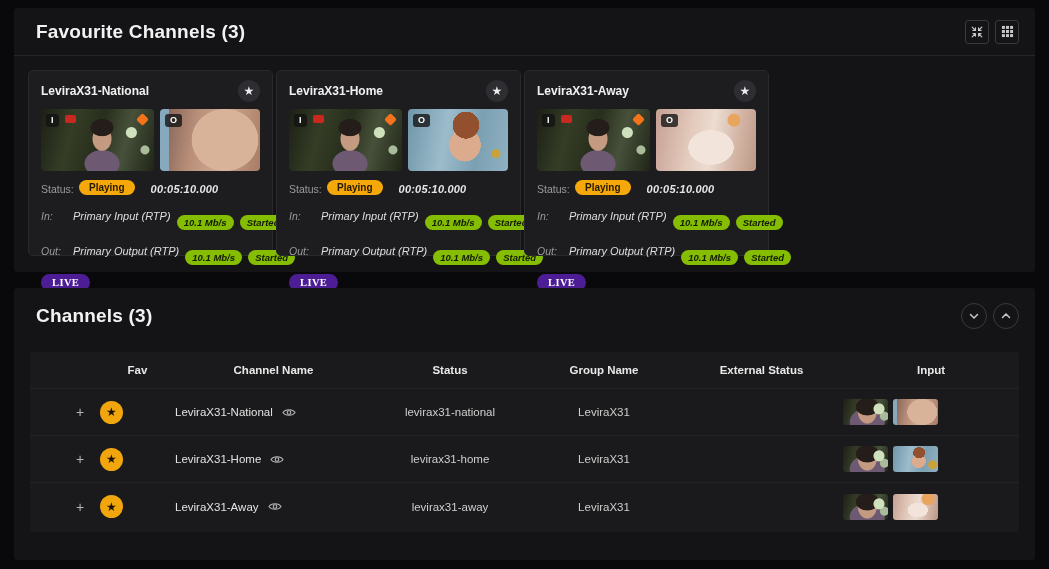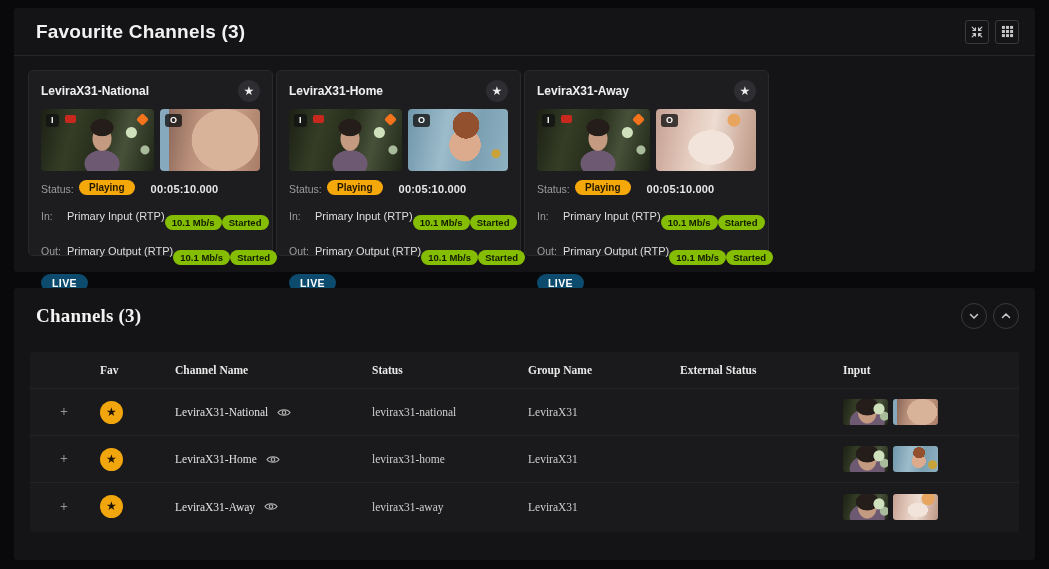--- a/index.html
+++ b/index.html
@@ -1,21 +1,21 @@
 <!DOCTYPE html>
 <html><head>
 <meta charset="utf-8">
 <style>
   * { margin:0; padding:0; box-sizing:border-box; }
   html,body { width:1049px; height:569px; background:#09090b; overflow:hidden;
     font-family:"Liberation Sans","DejaVu Sans",sans-serif; }
 
   .panel { position:absolute; left:14px; width:1021px; background:#141416; border-radius:3px; }
   #fav-panel { top:8px; height:264px; }
-  #ch-panel  { top:288px; height:272px;font-family:Liberation Serif, serif; }
+  #ch-panel  { top:288px; height:272px; }
 
   .panel-header { height:48px; display:flex; align-items:center; justify-content:space-between;
     padding:0 16px 0 22px; border-bottom:1px solid #26262a; }
   #ch-panel .panel-header { height:56px; border-bottom:none; }
   .panel-title { color:#f2f2f2; font-size:19px; font-weight:bold; letter-spacing:.2px; }
 
   .hdr-actions { display:flex; gap:6px; align-items:center; }
   .icon-btn { width:24px; height:24px; border:1px solid #3a3a3e; border-radius:3px; background:transparent;
     display:flex; align-items:center; justify-content:center; cursor:pointer; }
   .round-btn { width:26px; height:26px; border:1px solid #3a3a3e; border-radius:50%; background:transparent;
@@ -61,33 +61,33 @@
   .thumb-pink { background:
     radial-gradient(ellipse 45% 55% at 55% 62%, #f2e4da 0 50%, rgba(0,0,0,0) 51%),
     radial-gradient(circle at 78% 18%, #e8a55f 0 6px, rgba(0,0,0,0) 7px),
     linear-gradient(100deg, #c5a093 0%, #e3cabc 35%, #ecdcd2 55%, #d2b3a3 80%, #bb9886 100%); }
 
   .status-row { display:flex; align-items:flex-end; margin-top:9px; }
   .lbl { color:#9b9b9b; font-size:10.5px; }
   .status-row .lbl { width:38px; }
   .badge-status { background:#f5a80a; color:#241700; font-size:10px; font-weight:bold;
     padding:2px 10px; border-radius:9px; }
-  .timecode { color:#e6e6e6; font-size:11px; font-weight:bold; margin-left:16px; letter-spacing:.2px; }
-
-  .io-row { display:grid; grid-template-columns:26px 1fr 57px 47px; gap:0; align-items:center; margin-top:6px; }
+  .timecode { color:#e6e6e6; font-size:11px; font-weight:bold; margin-left:16px; letter-spacing:.2px;font-style:italic; }
+
+  .io-row { display:grid; grid-template-columns:26px 1fr 57px 47px; gap:6px; align-items:center; margin-top:6px;font-style:italic; }
   .io-name { color:#dedede; font-size:11px; white-space:nowrap; }
   .badge-green { background:#85bd02; color:#111b00; font-size:9.5px; font-weight:bold; text-align:center;
     padding:2px 2px; border-radius:9px;margin-top:14px; }
 
-  .live-badge { display:inline-block; margin-top:9px; background:#0c4a6e; color:#fff;
-    font-size:10.5px; font-weight:bold; padding:3px 11px; border-radius:11px; letter-spacing:.4px; }
+  .live-badge { display:inline-block; margin-top:9px; background:#4c1d95; color:#fff;
+    font-size:10.5px; font-weight:bold; padding:3px 11px; border-radius:11px; letter-spacing:.4px;font-family:Liberation Serif, serif; }
 
   
   .table-wrap { margin:8px 16px 0; background:#1a1a1c; border-radius:3px; padding-bottom:2px; }
-  .trow { display:grid; grid-template-columns:70px 75px 197px 156px 152px 163px 1fr; align-items:center; }
+  .trow { display:grid; grid-template-columns:70px 75px 197px 156px 152px 163px 1fr; align-items:center;text-align:center; }
   .thead { height:37px; border-bottom:1px solid #232326; }
   .thead .th { color:#e8e8e8; font-size:11.5px; font-weight:bold; }
   .tbody-row { height:47px; border-bottom:1px solid #232326; cursor:pointer; }
   .tbody-row:last-child { border-bottom:none; }
   .expander { color:#b5b5b5; font-size:14px; padding-left:30px; cursor:pointer; }
   .fav-toggle { width:23px; height:23px; border-radius:50%; background:#f2a60d; color:#1c1300;
     display:flex; align-items:center; justify-content:center; font-size:12px; cursor:pointer; }
   .name-cell { display:flex; align-items:center; gap:9px; color:#e2e2e2; font-size:11.5px; }
   .dim { color:#cfcfcf; font-size:11.5px; }
   .eye { cursor:pointer; display:flex; }

